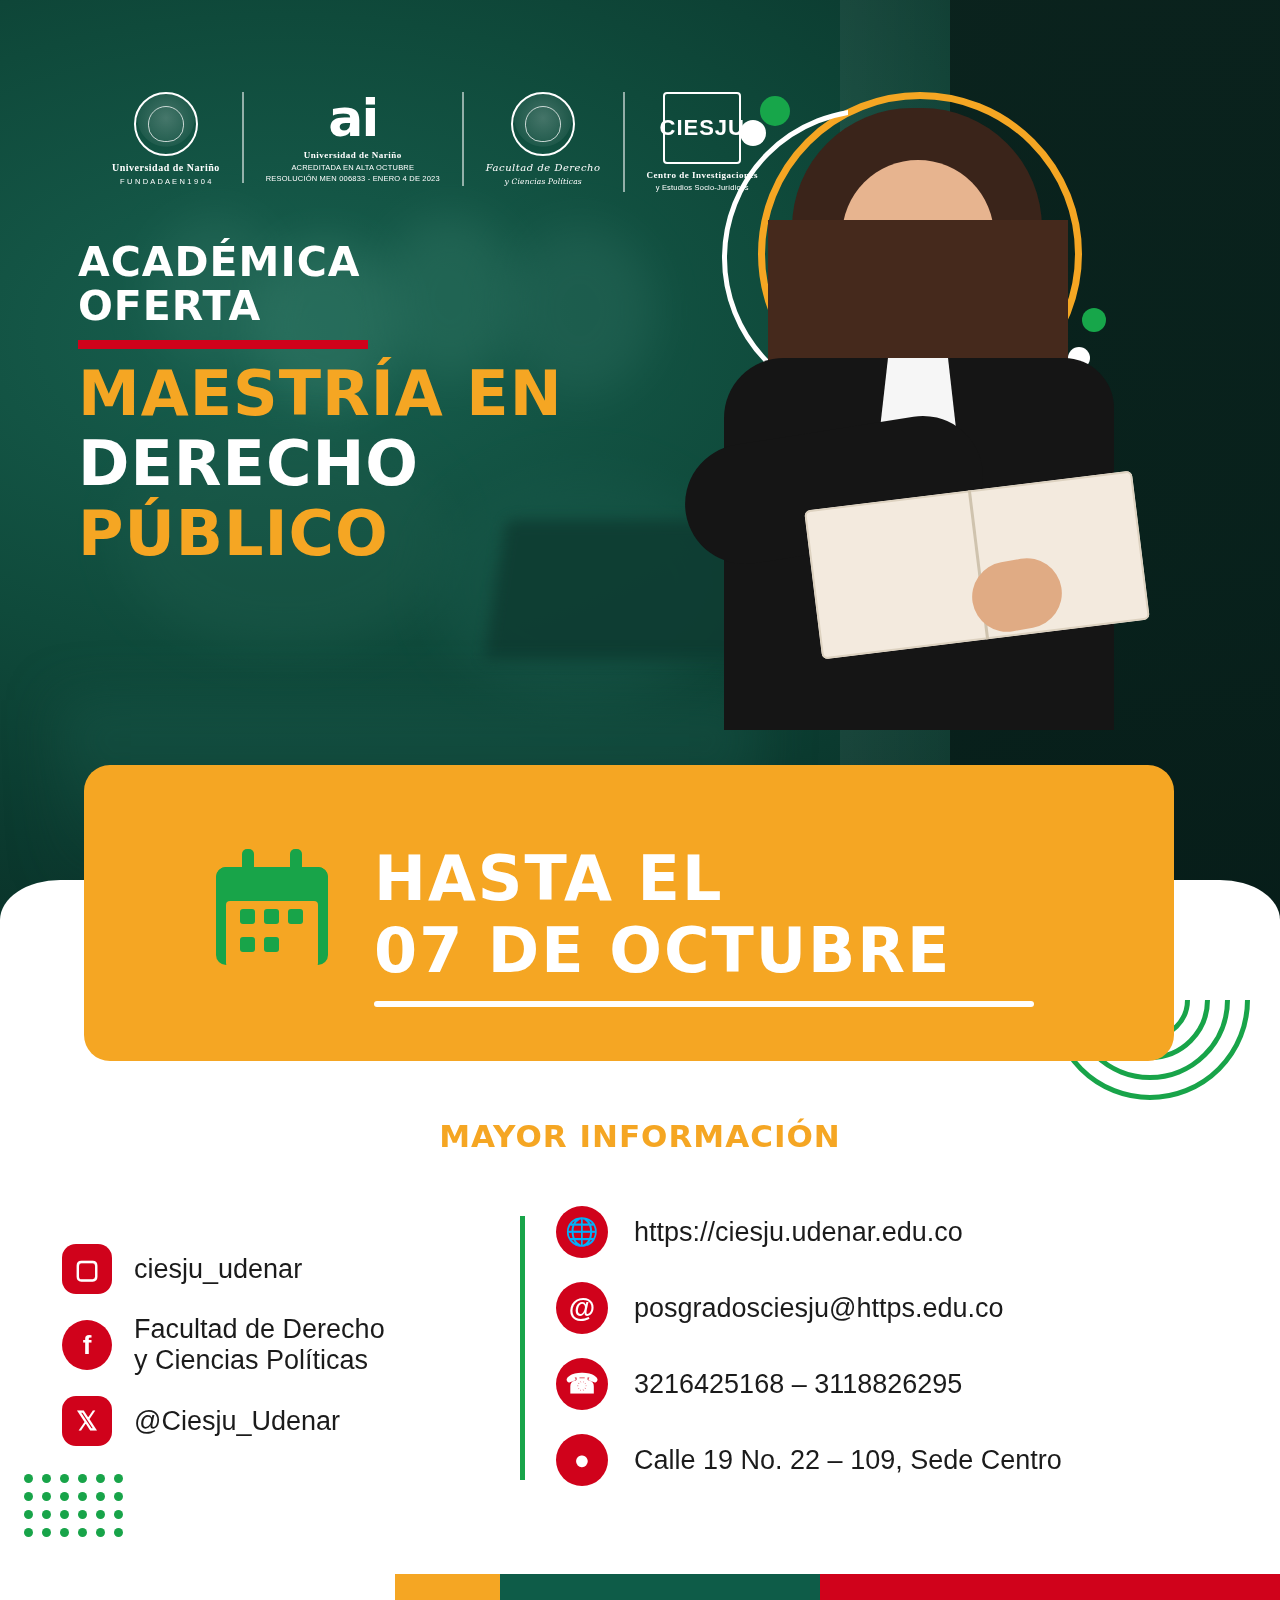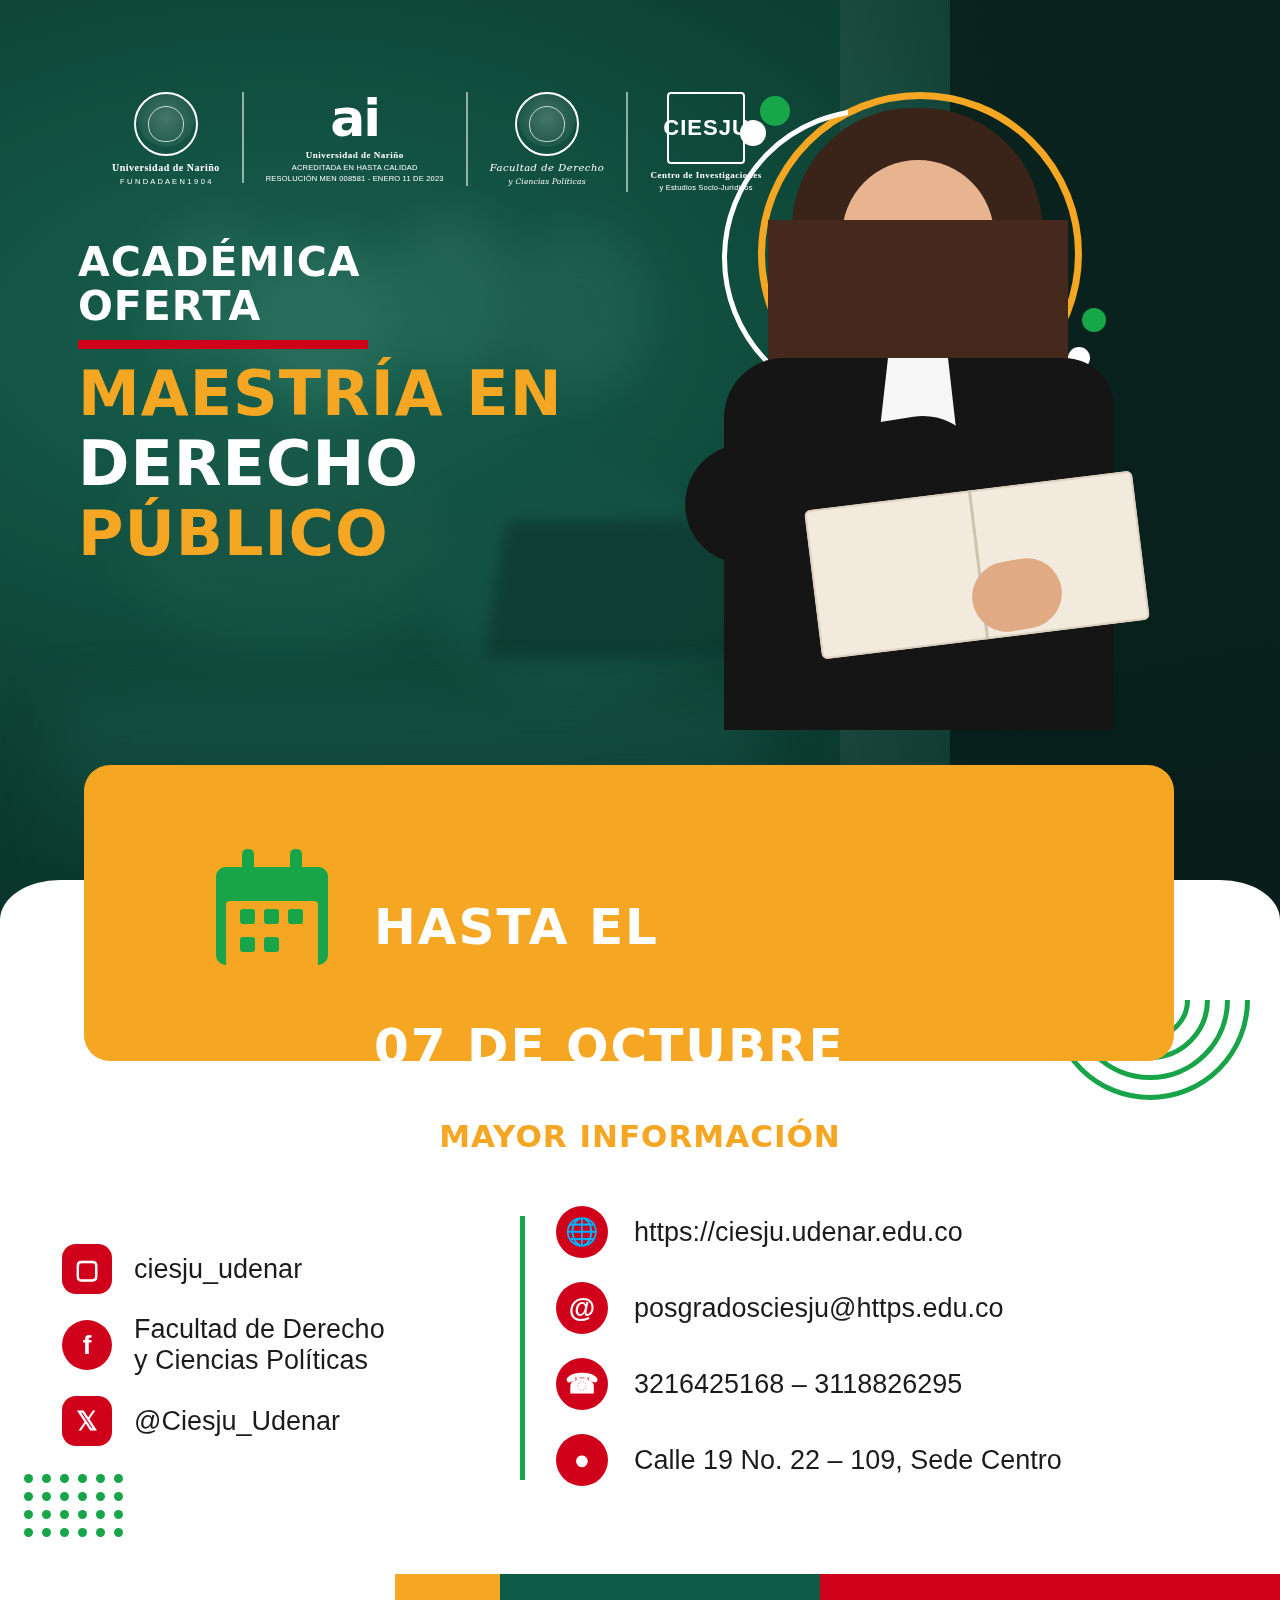--- a/index.html
+++ b/index.html
@@ -198,22 +198,22 @@
     background:#F5A623; border-radius:4px;
   }
   .cal-dot { position:absolute; width:15px; height:15px; background:#18A449; border-radius:3px; }
   .cd1{left:14px; top:8px;} .cd2{left:38px; top:8px;} .cd3{left:62px; top:8px;}
   .cd4{left:14px; top:36px;} .cd5{left:38px; top:36px;}
   .cal-ring { position:absolute; width:12px; height:24px; background:#18A449; border-radius:5px; top:-4px;}
   .cr1{left:26px;} .cr2{left:74px;}
 
   .deadline-text { position: absolute; left: 290px; top: 78px; }
   .dl-line {
-    color:#ffffff; font-weight: 800; font-size: 50px; line-height: 72px;
-    letter-spacing: 2px; font-family: "DejaVu Sans", sans-serif; margin-top: 48px;
+    color:#ffffff; font-weight: 800; font-size: 62px; line-height: 72px;
+    letter-spacing: 2px; font-family: "DejaVu Sans", sans-serif;
   }
   .dl-rule { width: 660px; height: 6px; background:#ffffff; margin-top: 14px; border-radius:3px;}
 
   
   .arcs { position:absolute; right: -70px; top: 900px; width: 300px; height: 300px; z-index:2;}
   .arc { position:absolute; border: 5px solid #18A449; border-radius:50%; }
   .a1{ left:60px; top:60px; width:80px; height:80px;}
   .a2{ left:40px; top:40px; width:120px; height:120px;}
   .a3{ left:20px; top:20px; width:160px; height:160px;}
   .a4{ left:0px;  top:0px;  width:200px; height:200px;}
@@ -310,22 +310,22 @@
 
   <div class="logos">
     <div class="logo-cell">
       <div class="crest"></div>
       <div class="logo-cap">Universidad de Nariño</div>
       <div class="logo-sub">F U N D A D A   E N   1 9 0 4</div>
     </div>
     <div class="logo-cell">
       <div class="ai-logo">ai</div>
       <div class="logo-cap small">Universidad de Nariño</div>
-      <div class="logo-sub">ACREDITADA EN HASTA CALIDAD</div>
-      <div class="logo-sub">RESOLUCIÓN MEN 008581 - ENERO 11 DE 2023</div>
+      <div class="logo-sub">ACREDITADA EN ALTA OCTUBRE</div>
+      <div class="logo-sub">RESOLUCIÓN MEN 006833 - ENERO 4 DE 2023</div>
     </div>
     <div class="logo-cell">
       <div class="crest"></div>
       <div class="logo-cap script">Facultad de Derecho</div>
       <div class="logo-sub script">y Ciencias Políticas</div>
     </div>
     <div class="logo-cell">
       <div class="ciesju-logo">CIESJU</div>
       <div class="logo-cap small">Centro de Investigaciones</div>
       <div class="logo-sub">y Estudios Socio-Jurídicos</div>

